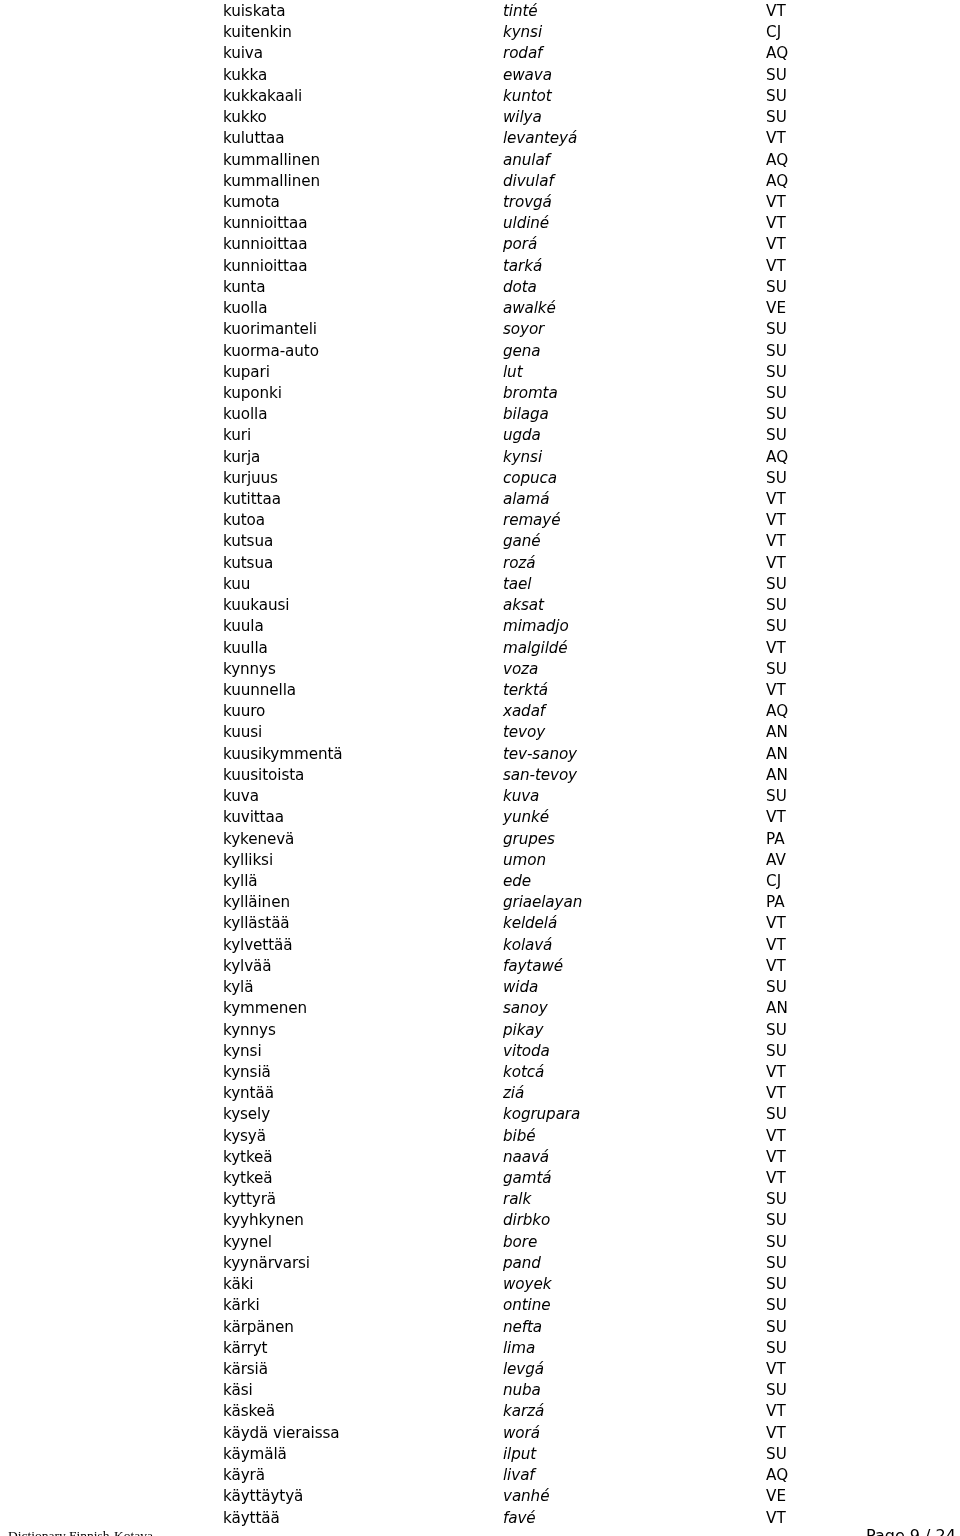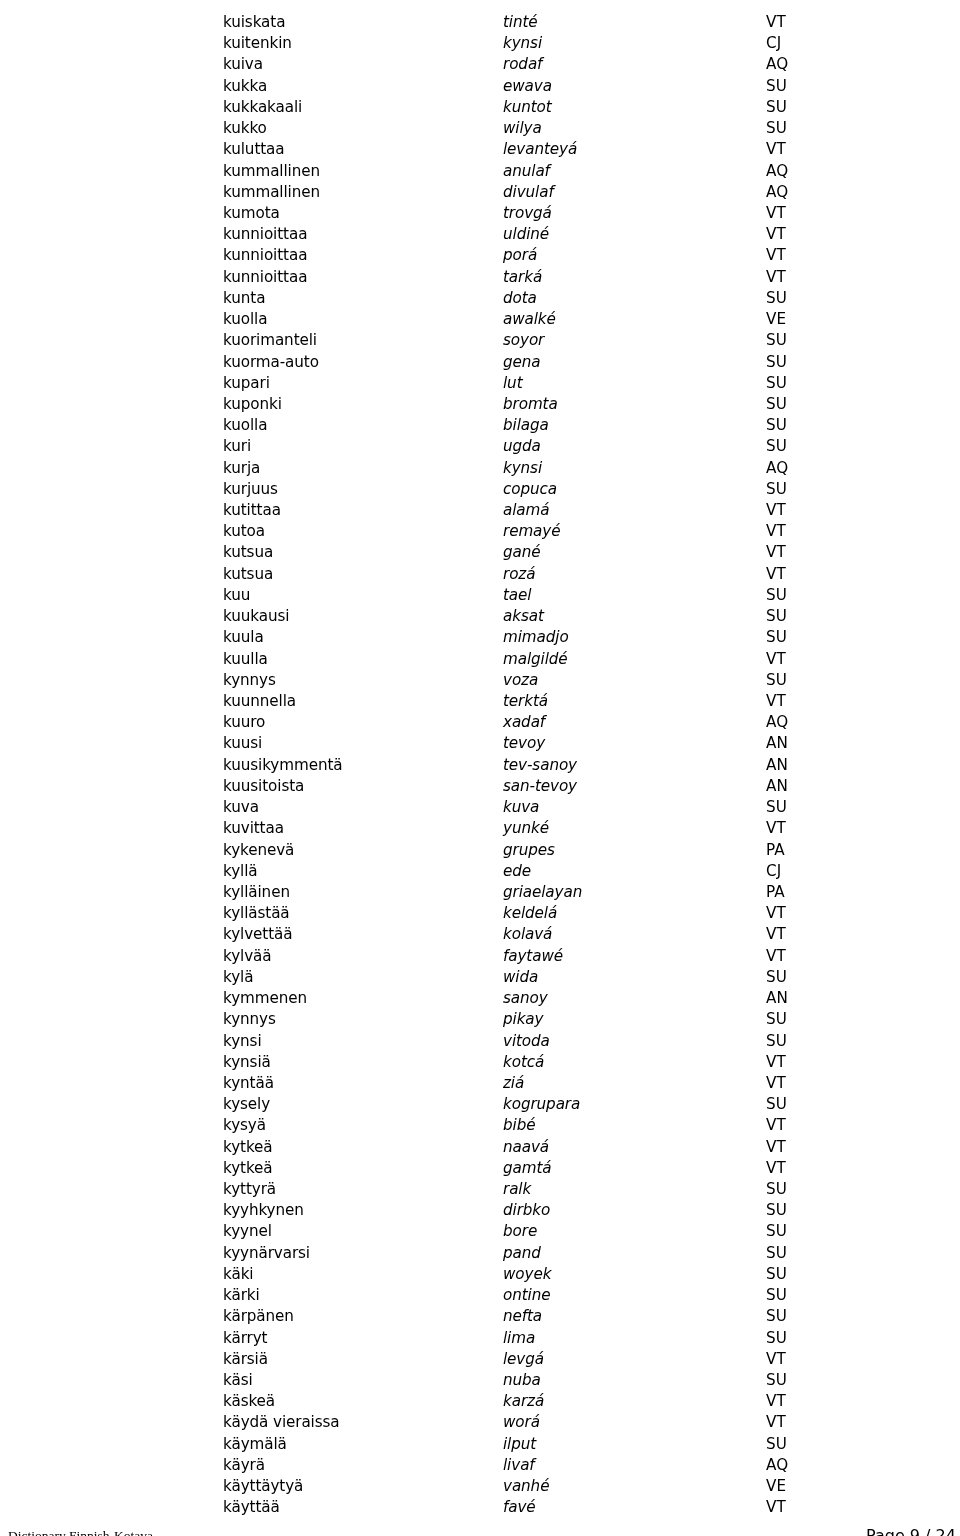--- a/index.html
+++ b/index.html
@@ -14,21 +14,21 @@
     position: relative;
     overflow: hidden;
     font-family: "DejaVu Sans", sans-serif;
     color: #000000;
   }
 
   
   #entry-list {
     position: absolute;
     left: 0;
-    top: 12px;
+    top: 1px;
     width: 960px;
   }
   .entry-row {
     position: relative;
     height: 21.22px;
     line-height: 21.22px;
     white-space: nowrap;
   }
   .cell {
     position: absolute;
@@ -282,20 +282,25 @@
       <span class="cell col-source">kuvittaa</span>
       <span class="cell col-target">yunké</span>
       <span class="cell col-type">VT</span>
     </div>
     <div class="entry-row">
       <span class="cell col-source">kykenevä</span>
       <span class="cell col-target">grupes</span>
       <span class="cell col-type">PA</span>
     </div>
     <div class="entry-row">
+      <span class="cell col-source">kylliksi</span>
+      <span class="cell col-target">umon</span>
+      <span class="cell col-type">AV</span>
+    </div>
+    <div class="entry-row">
       <span class="cell col-source">kyllä</span>
       <span class="cell col-target">ede</span>
       <span class="cell col-type">CJ</span>
     </div>
     <div class="entry-row">
       <span class="cell col-source">kylläinen</span>
       <span class="cell col-target">griaelayan</span>
       <span class="cell col-type">PA</span>
     </div>
     <div class="entry-row">

